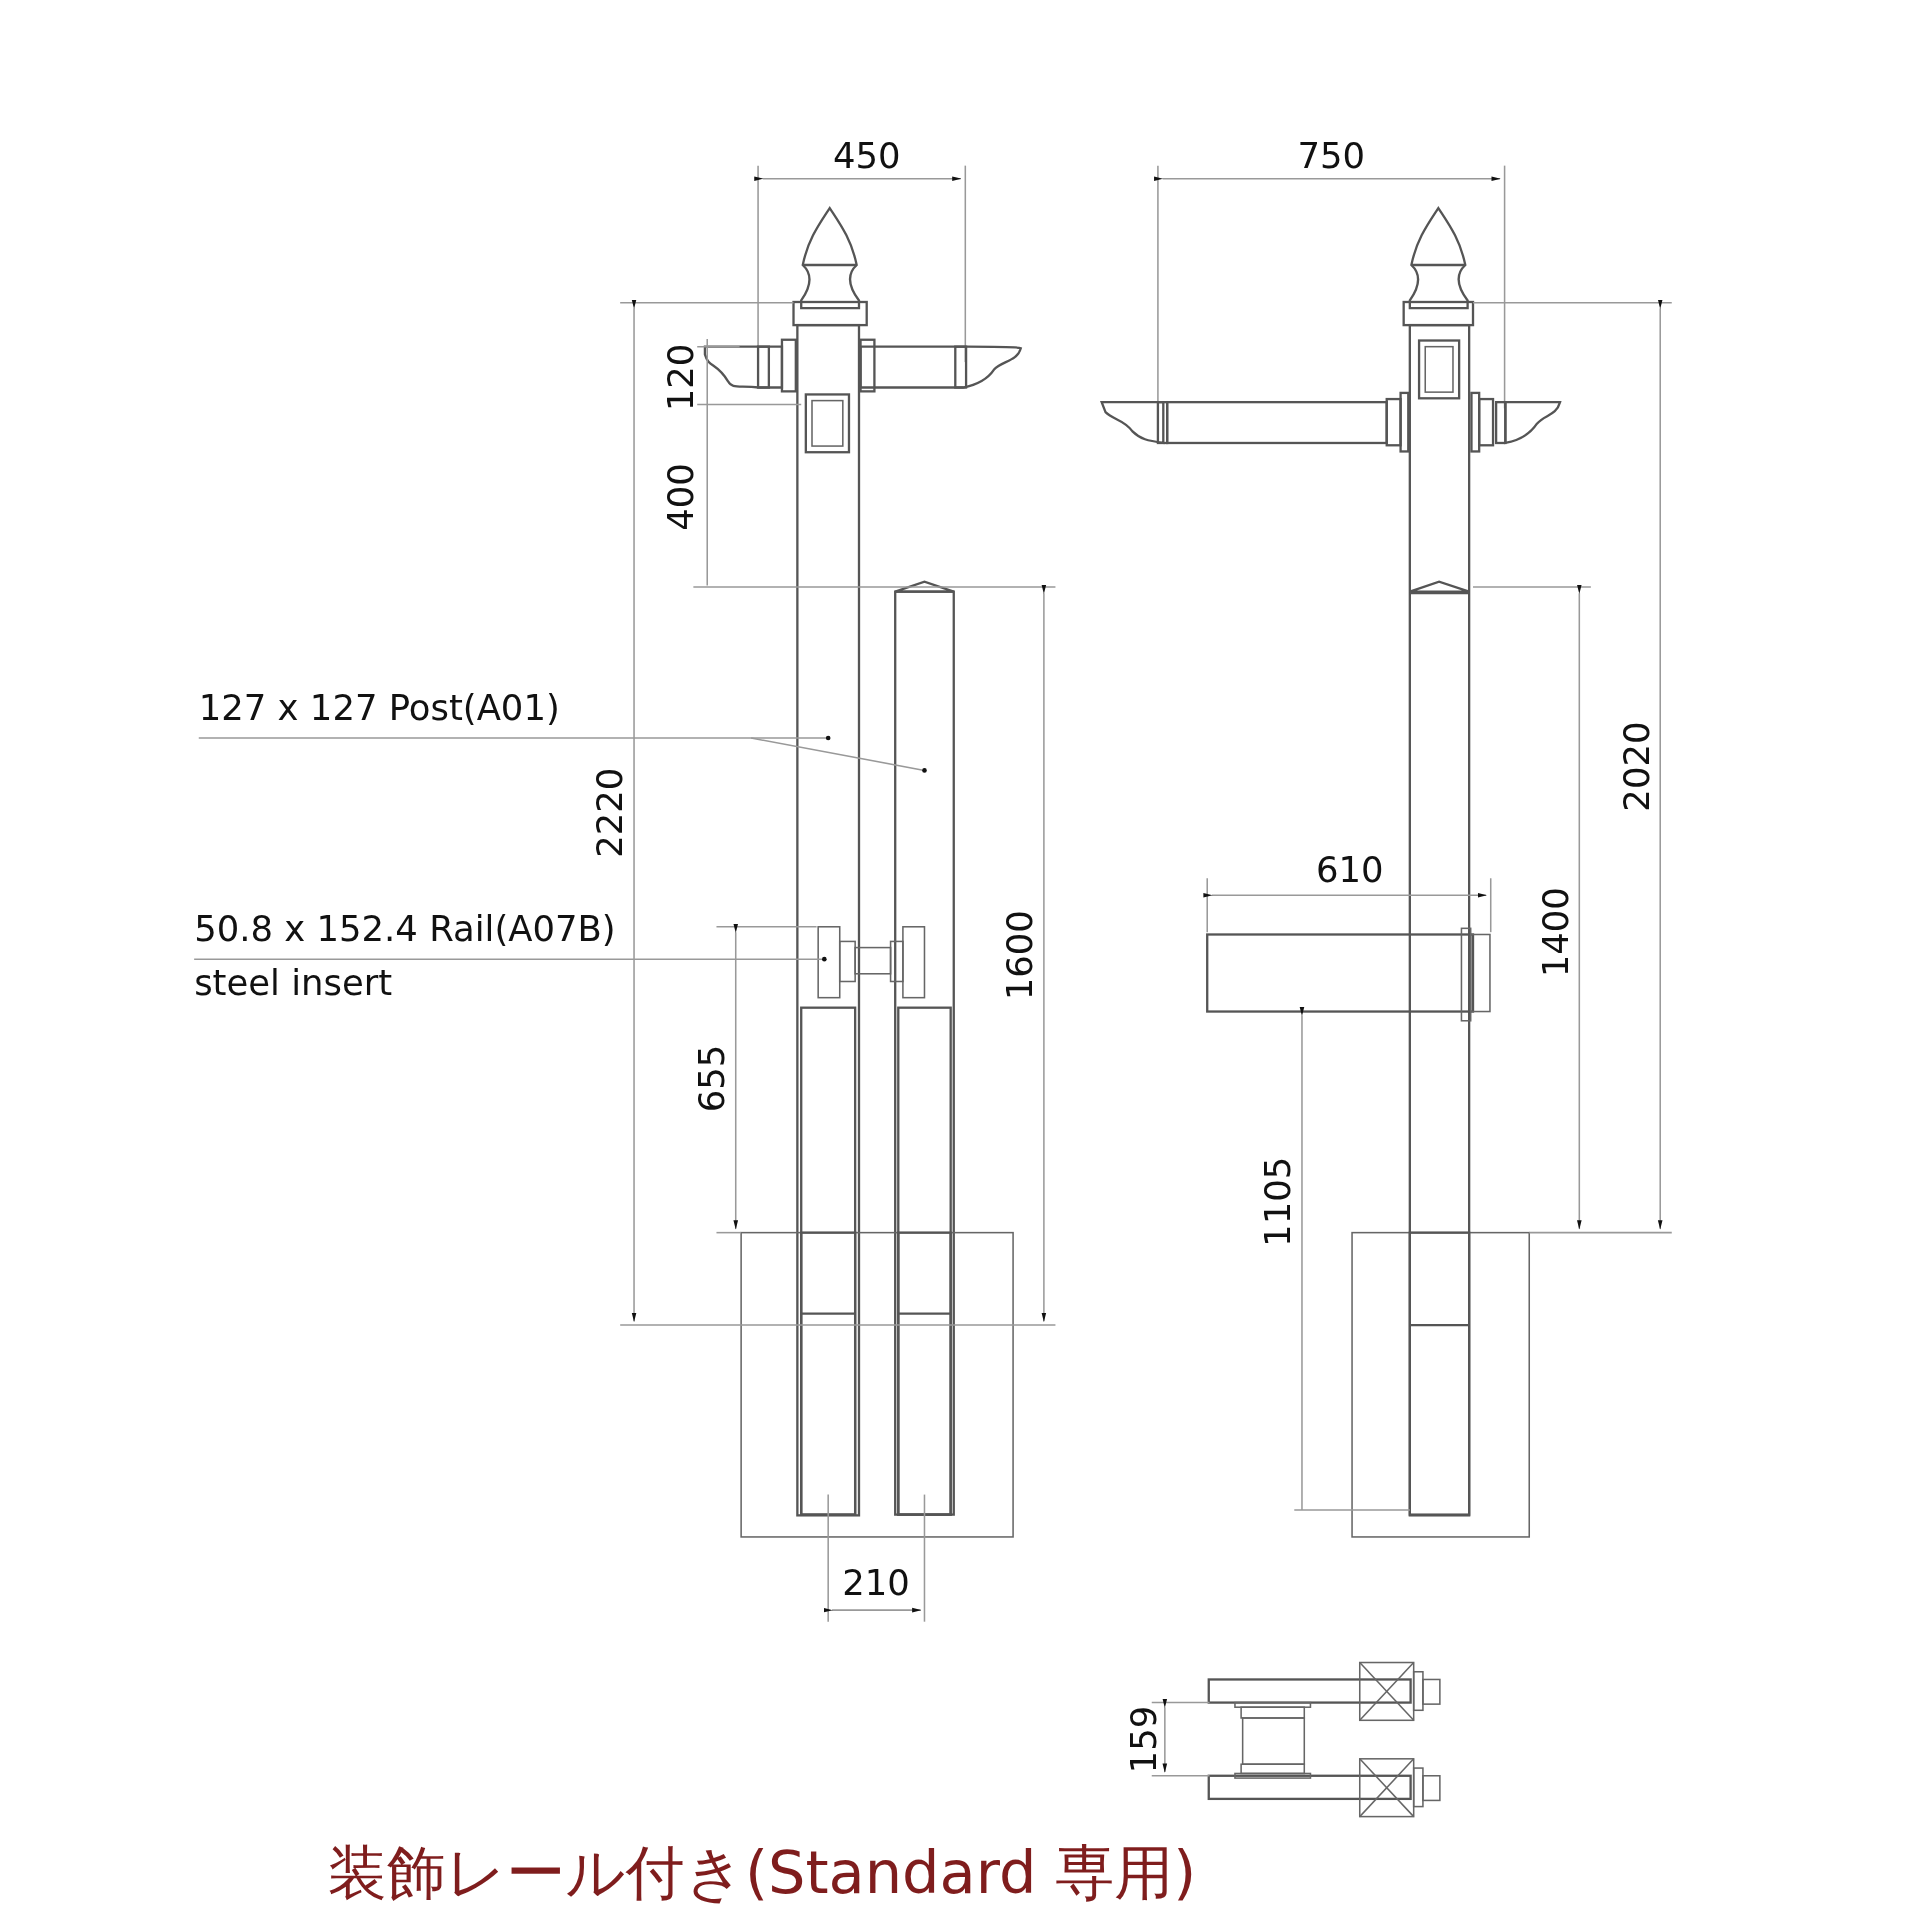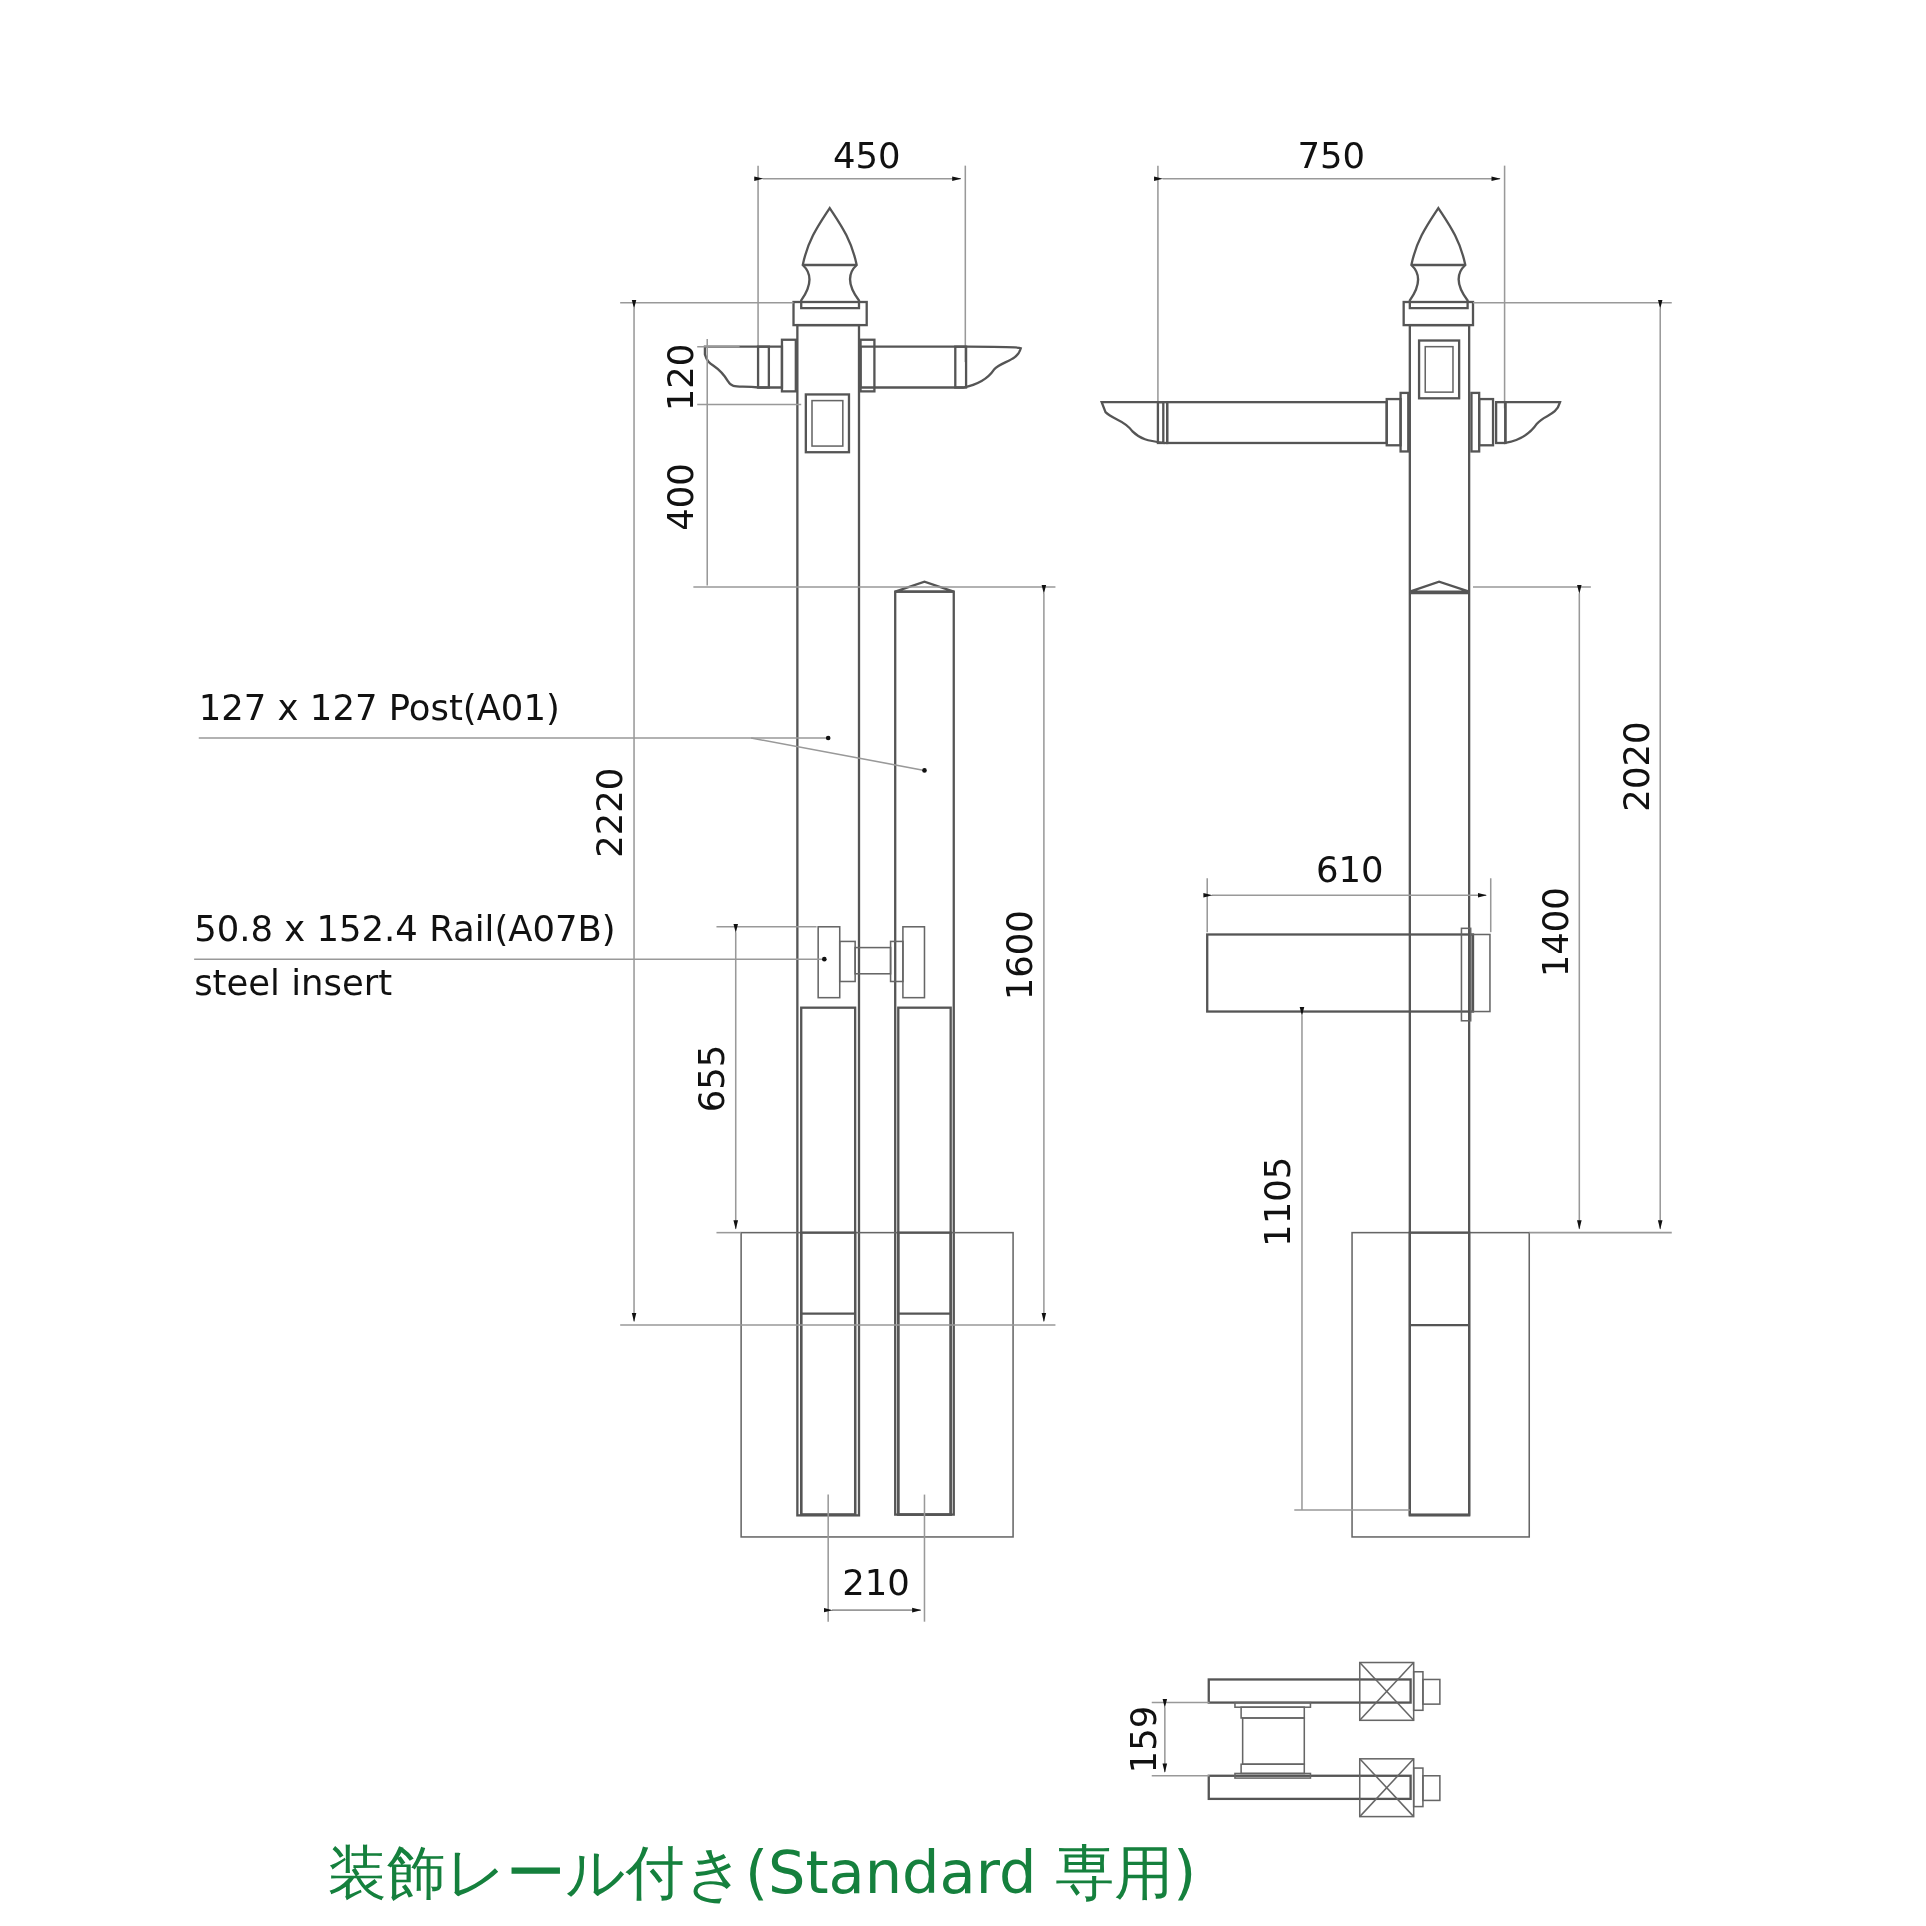--- a/index.html
+++ b/index.html
@@ -3,21 +3,21 @@
 <meta charset="utf-8">
 <style>
   html, body { margin:0; padding:0; background:#ffffff; }
   body { width:1926px; height:1926px; position:relative; overflow:hidden; font-family:"DejaVu Sans", sans-serif; }
   svg { position:absolute; left:0; top:0; }
   .ln { stroke:#555; stroke-width:3; fill:none; }
   .ln2 { stroke:#666; stroke-width:2; fill:none; }
   .dim { stroke:#999; stroke-width:2; fill:none; }
   .dimtxt { font-family:"DejaVu Sans", sans-serif; font-size:46px; fill:#111; }
   .label { font-family:"DejaVu Sans", sans-serif; font-size:46px; fill:#111; }
-  .caption { position:absolute; left:0; width:1524px; top:1834px; text-align:center; font-family:"DejaVu Sans", sans-serif; font-size:59px; color:#15803d; }
+  .caption { position:absolute; left:0; width:1524px; top:1834px; text-align:center; font-family:"DejaVu Sans", sans-serif; font-size:59px; color:#7f1d1d; }
 </style>
 </head>
 <body>
 
 <svg width="1926" height="1926" viewBox="0 0 2500 2500" xmlns="http://www.w3.org/2000/svg">
   <defs>
     <marker id="arr" markerWidth="12" markerHeight="8" refX="11" refY="4" orient="auto" markerUnits="userSpaceOnUse">
       <path d="M0,1 L12,4 L0,7 Z" fill="#111"></path>
     </marker>
     <pattern id="hatchpat" width="120" height="130" patternUnits="userSpaceOnUse">

